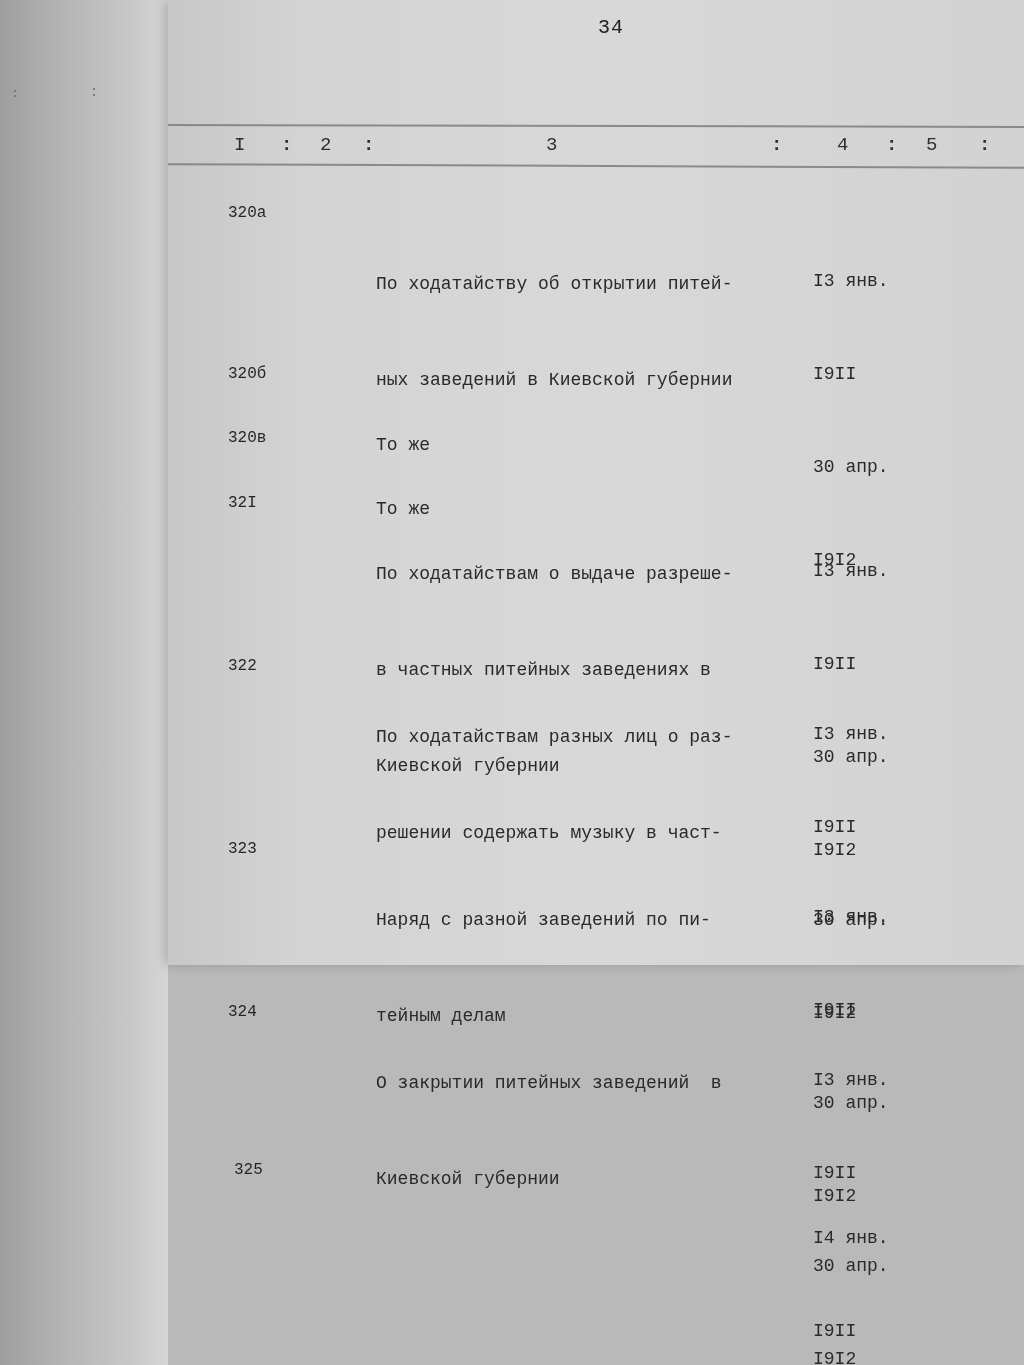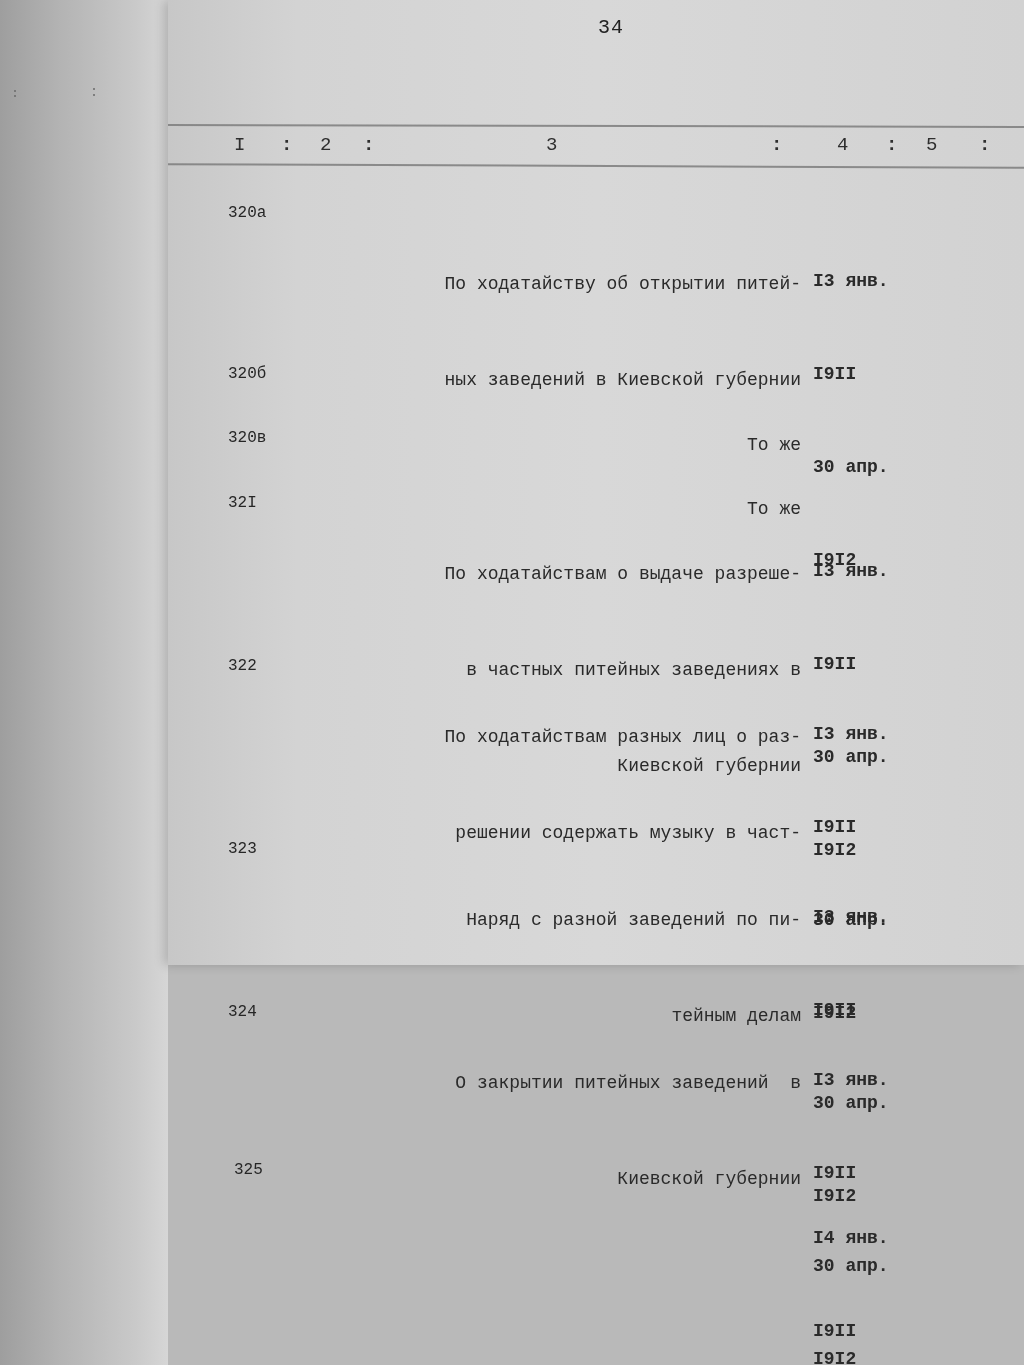--- a/index.html
+++ b/index.html
@@ -87,39 +87,37 @@
     }
     .entry-num {
       position: absolute;
       left: 60px;
       top: 0;
       font-size: 16px;
       color: #262626;
     }
     .entry-desc {
       position: absolute;
-      left: 183px;
+      left: 208px;
       top: 0;
       width: 450px;
       font-size: 18px;
       line-height: 32px;
       white-space: pre;
       color: #2a2a2a;
-      text-align: right;
     }
     .entry-desc div { height: 32px; }
     .entry-dates {
       position: absolute;
       left: 645px;
       top: 0;
       font-size: 18px;
       line-height: 31px;
       white-space: pre;
       color: #2a2a2a;
-      font-weight: bold;
     }
     .entry-dates div { height: 31px; }
     .entry-num, .entry-desc, .entry-dates { margin-top: -6px; }
   </style>
 </head>
 <body>
 
 <div class="spine">
   <div class="spine-marks">
     <span style="left:0;top:2px"></span>

